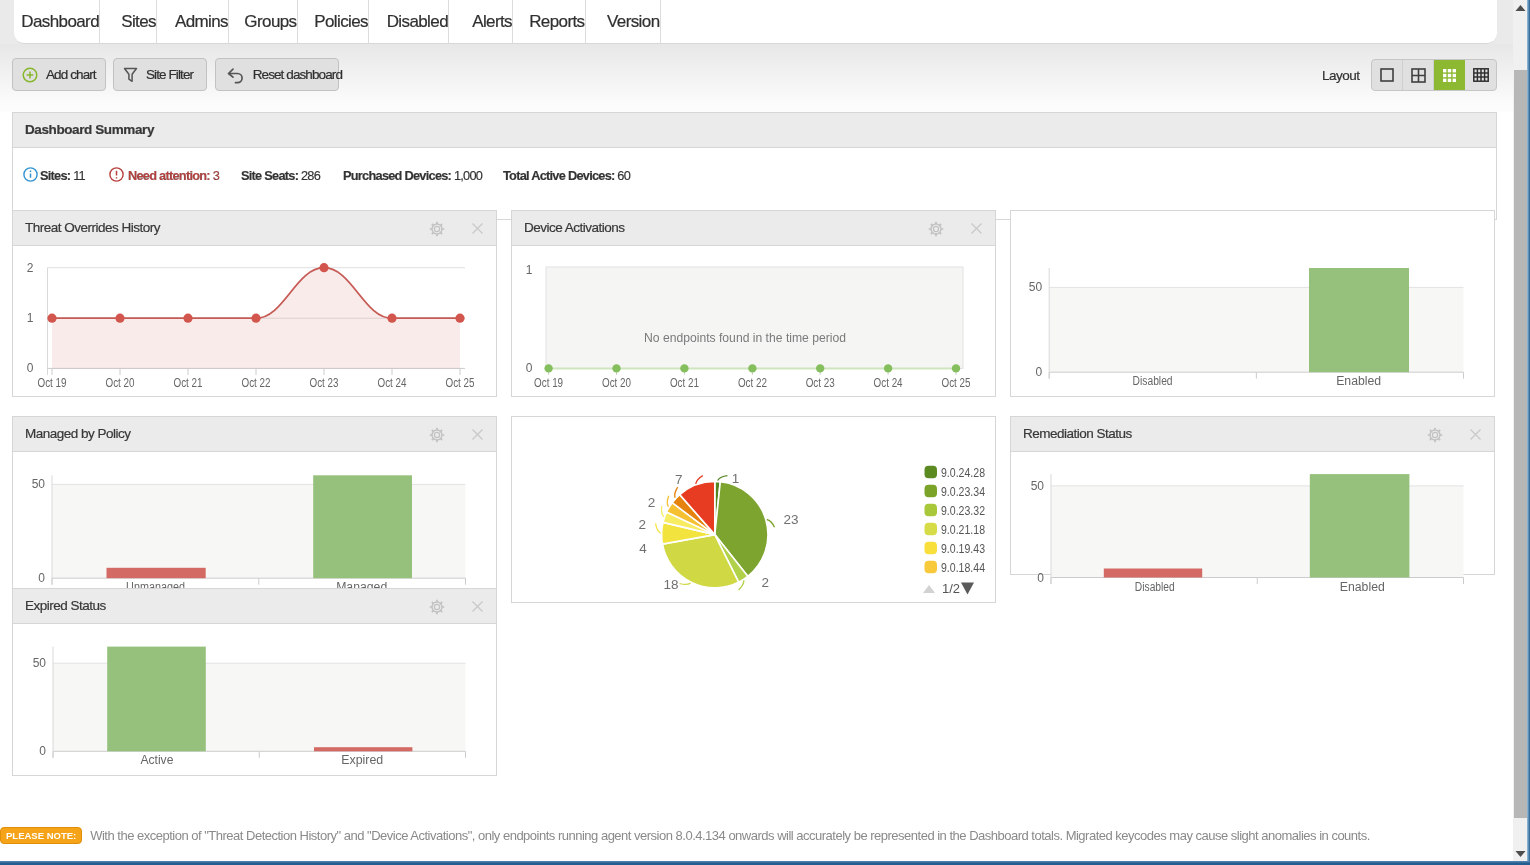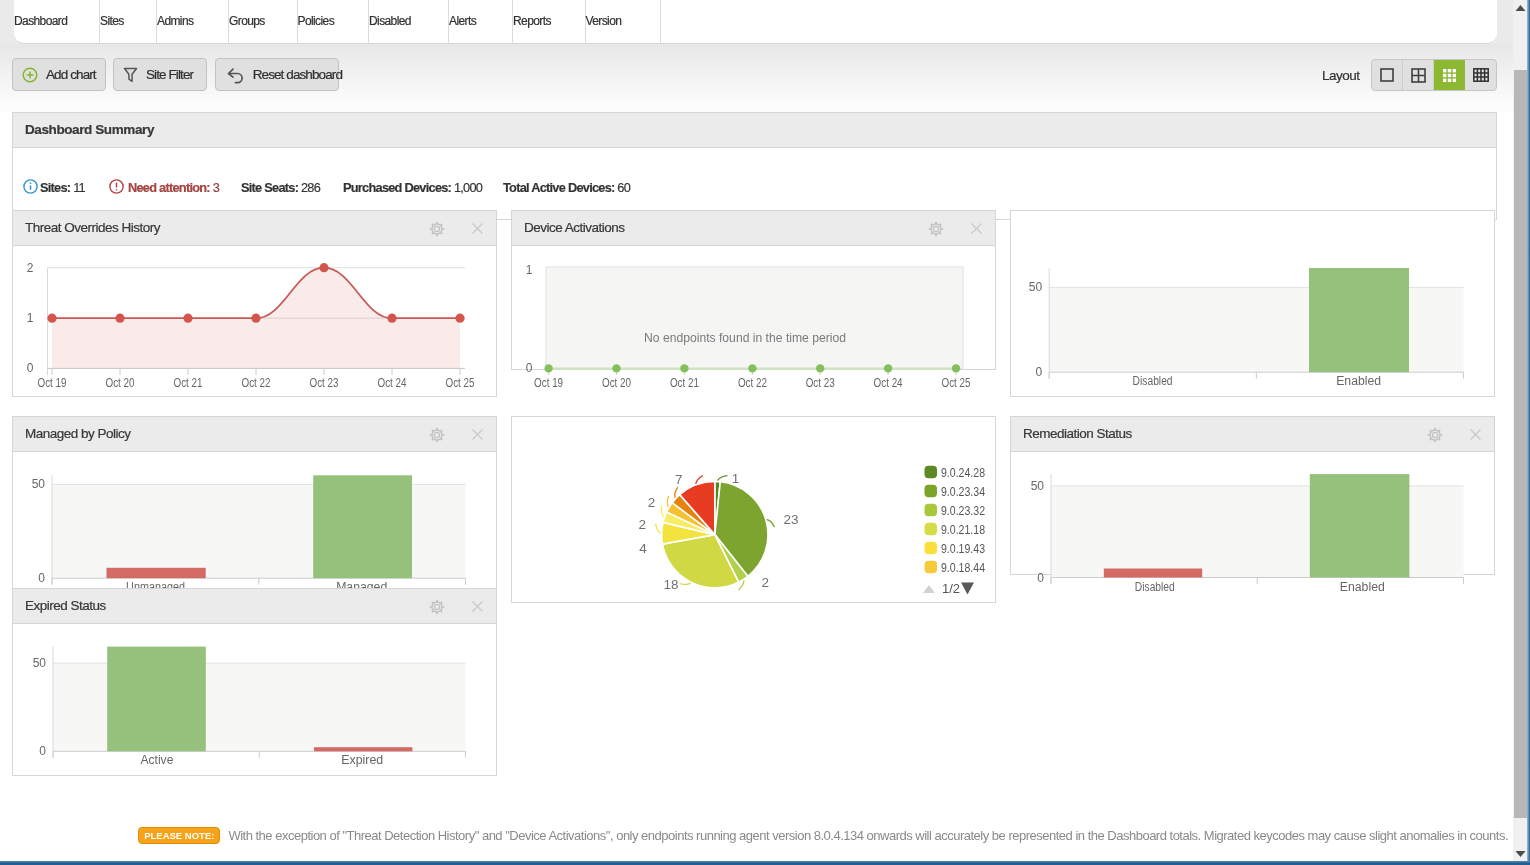--- a/index.html
+++ b/index.html
@@ -1,35 +1,35 @@
 <!DOCTYPE html>
 <html><head><meta charset="utf-8"><style>
 *{margin:0;padding:0;box-sizing:border-box}
 html,body{width:1530px;height:865px;overflow:hidden;background:#fff;font-family:"Liberation Sans",sans-serif}
 #s{position:relative;width:1530px;height:865px;overflow:hidden}
 .abs{position:absolute}
 .band1{left:0;top:0;width:1530px;height:44px;background:#eaeaea}
 .band2{left:0;top:44px;width:1530px;height:68px;background:linear-gradient(#e7e7e7,#fbfbfb 85%,#fdfdfd)}
 .tabs{left:14px;top:0;width:1483px;height:44px;background:#fff;border-bottom:1px solid #d8d8d8;border-radius:0 0 10px 10px;display:flex}
-.tab{border-right:1px solid #dcdcdc;height:43px;line-height:43px;text-align:left;font-size:12px;letter-spacing:-0.6px;color:#303030;-webkit-text-stroke:0.2px #303030}
+.tab{border-right:1px solid #dcdcdc;height:43px;line-height:43px;text-align:right;font-size:17px;letter-spacing:-0.6px;color:#303030;-webkit-text-stroke:0.2px #303030}
 .btn{height:33px;top:58px;background:#e0e0e0;border:1px solid #c2c2c2;border-radius:4px;color:#2f2f2f;font-size:13.5px;letter-spacing:-0.9px;display:flex;align-items:center;white-space:nowrap;-webkit-text-stroke:0.2px #2f2f2f}
 .btn svg{margin:0 8px 0 9px;flex:none}
 .laylabel{top:68px;font-size:13.5px;letter-spacing:-0.5px;color:#333;-webkit-text-stroke:0.2px #333}
 .laygrp{left:1371px;top:59px;width:126px;height:32px;background:#e0e0e0;border:1px solid #c6c6c6;border-radius:4px;display:flex;overflow:hidden}
 .laycell{width:31.5px;height:30px;border-right:1px solid #cecece;display:flex;align-items:center;justify-content:center}
 .laycell:last-child{border-right:none}
 .laycell.on{background:#8cb832;border-right:none}
 .panel{background:#fff;border:1px solid #d6d6d6}
 .phead{position:relative;height:35px;background:#ebebeb;border-bottom:1px solid #d6d6d6;line-height:34px}
 .ptitle{position:absolute;left:12px;top:0;font-size:13.5px;letter-spacing:-0.5px;color:#383838;-webkit-text-stroke:0.2px #383838}
-.sumrow{position:absolute;left:0;top:52px;width:100%;height:47px}
+.sumrow{position:absolute;left:0;top:40px;width:100%;height:47px}
 .sitem{position:absolute;top:15px;font-size:12.8px;letter-spacing:-0.75px;color:#333;white-space:nowrap;-webkit-text-stroke:0.15px #333}
 .sitem b{font-weight:bold}
 .red{color:#b6413e}
-.note{left:0;top:822px;width:1508px;height:28px;line-height:28px;text-align:right;font-size:13px;letter-spacing:-0.5px;color:#8a8a8a}
+.note{left:0;top:822px;width:1508px;height:28px;line-height:28px;text-align:left;font-size:13px;letter-spacing:-0.5px;color:#8a8a8a}
 .badge{display:inline-block;background:#f5a318;border:1px solid #e18f08;color:#fff;font-size:9.5px;font-weight:bold;letter-spacing:0;border-radius:4px;padding:2px 5px;vertical-align:1px;margin-right:8px;line-height:normal}
 .sbtrack{left:1513px;top:0;width:15px;height:862px;background:#f0f0f0}
 .sbthumb{left:1513px;top:70px;width:15px;height:748px;background:#b7b7b7;border-left:1px solid #f0f0f0;border-right:1px solid #f0f0f0}
 .blueR{left:1527px;top:0;width:3px;height:865px;background:linear-gradient(90deg,#9cc2da,#235e91)}
 .blueB{left:0;top:861px;width:1530px;height:4px;background:linear-gradient(#5a87b0,#235e91 60%)}
 .chartsvg{left:0;top:35px}
 </style></head>
 <body>
 <div id="s">
 <div class="abs band1"></div>
@@ -156,21 +156,21 @@
         <text x="17" y="126.4" text-anchor="middle" font-size="12px" fill="#666" font-family="Liberation Sans">0</text>
 <text x="39" y="141" text-anchor="middle" font-size="12px" fill="#666" font-family="Liberation Sans" textLength="29" lengthAdjust="spacingAndGlyphs">Oct 19</text>
         <text x="107" y="141" text-anchor="middle" font-size="12px" fill="#666" font-family="Liberation Sans" textLength="29" lengthAdjust="spacingAndGlyphs">Oct 20</text>
         <text x="175" y="141" text-anchor="middle" font-size="12px" fill="#666" font-family="Liberation Sans" textLength="29" lengthAdjust="spacingAndGlyphs">Oct 21</text>
         <text x="243" y="141" text-anchor="middle" font-size="12px" fill="#666" font-family="Liberation Sans" textLength="29" lengthAdjust="spacingAndGlyphs">Oct 22</text>
         <text x="311" y="141" text-anchor="middle" font-size="12px" fill="#666" font-family="Liberation Sans" textLength="29" lengthAdjust="spacingAndGlyphs">Oct 23</text>
         <text x="379" y="141" text-anchor="middle" font-size="12px" fill="#666" font-family="Liberation Sans" textLength="29" lengthAdjust="spacingAndGlyphs">Oct 24</text>
         <text x="447" y="141" text-anchor="middle" font-size="12px" fill="#666" font-family="Liberation Sans" textLength="29" lengthAdjust="spacingAndGlyphs">Oct 25</text>
       </svg>
 </div>
-<div class="abs panel" style="left:511px;top:210px;width:485px;height:160px">
+<div class="abs panel" style="left:511px;top:210px;width:485px;height:187px">
 <div class="phead">
         <span class="ptitle">Device Activations</span>
         <svg class="abs" style="left:416px;top:10px" width="16" height="16" viewBox="0 0 16 16">
           <circle cx="8" cy="8" r="2.6" fill="none" stroke="#c2c2c2" stroke-width="1.2"></circle>
           <circle cx="8" cy="8" r="5" fill="none" stroke="#c2c2c2" stroke-width="1.4"></circle>
           <path d="M8.00 3.10L8.00 0.70M11.46 4.54L13.16 2.84M12.90 8.00L15.30 8.00M11.46 11.46L13.16 13.16M8.00 12.90L8.00 15.30M4.54 11.46L2.84 13.16M3.10 8.00L0.70 8.00M4.54 4.54L2.84 2.84" stroke="#c2c2c2" stroke-width="1.7"></path>
         </svg>
         <svg class="abs" style="left:458px;top:11px" width="13" height="13" viewBox="0 0 13 13">
           <path d="M1.5 1.5 11.5 11.5M11.5 1.5 1.5 11.5" stroke="#c9c9c9" stroke-width="1.3"></path>
         </svg>

